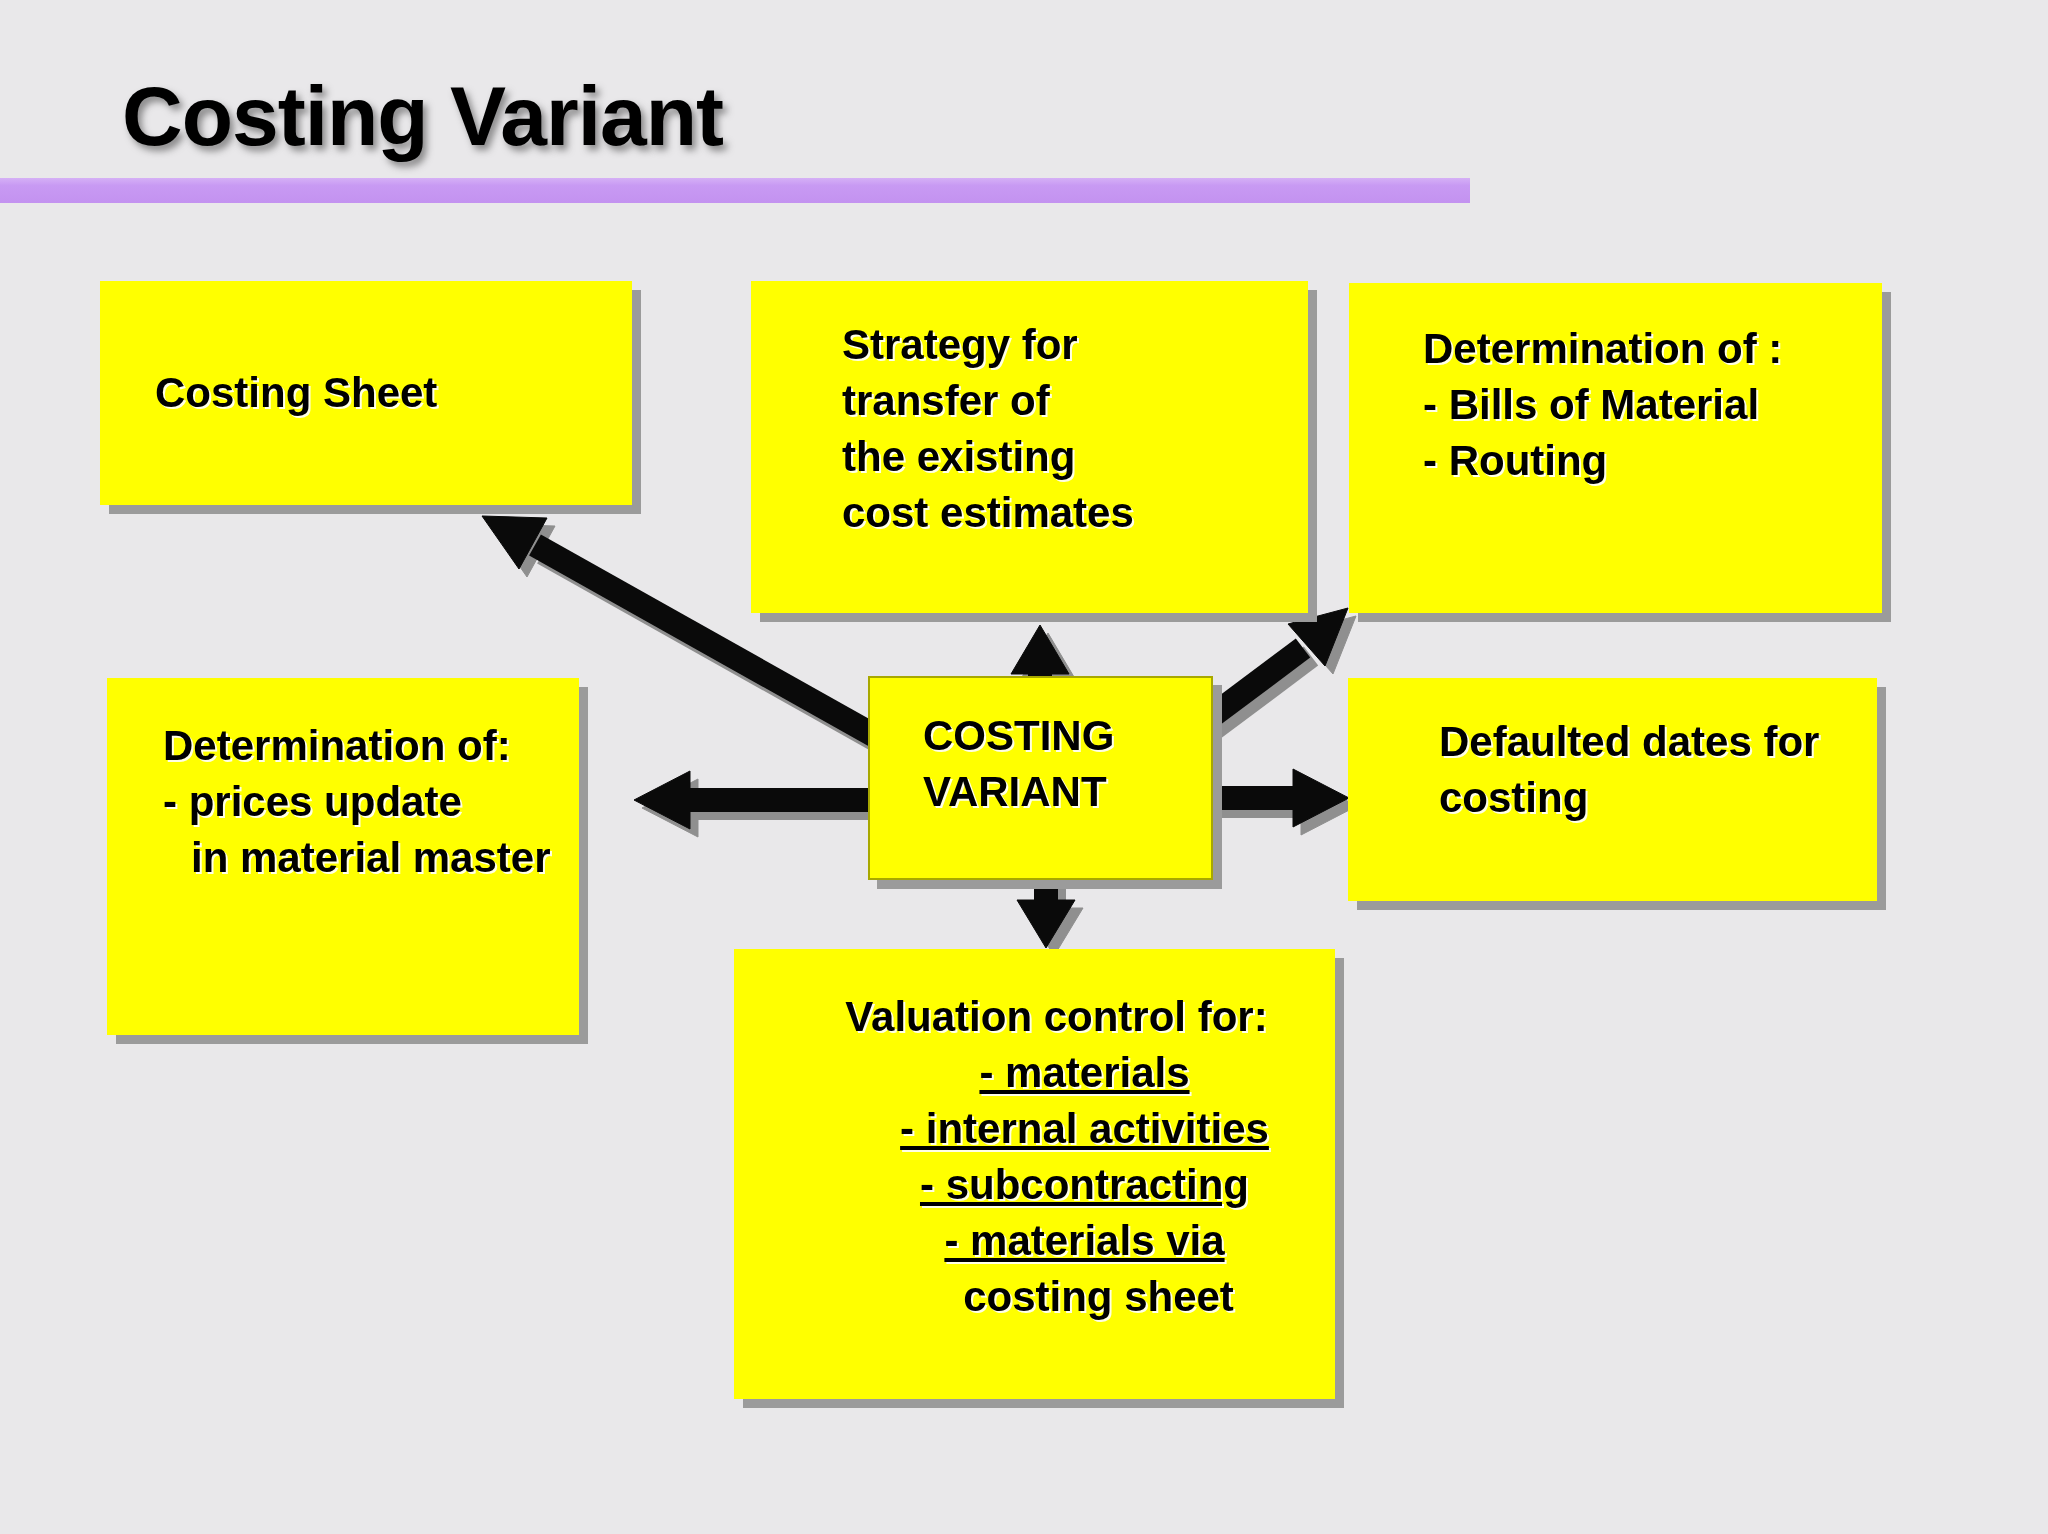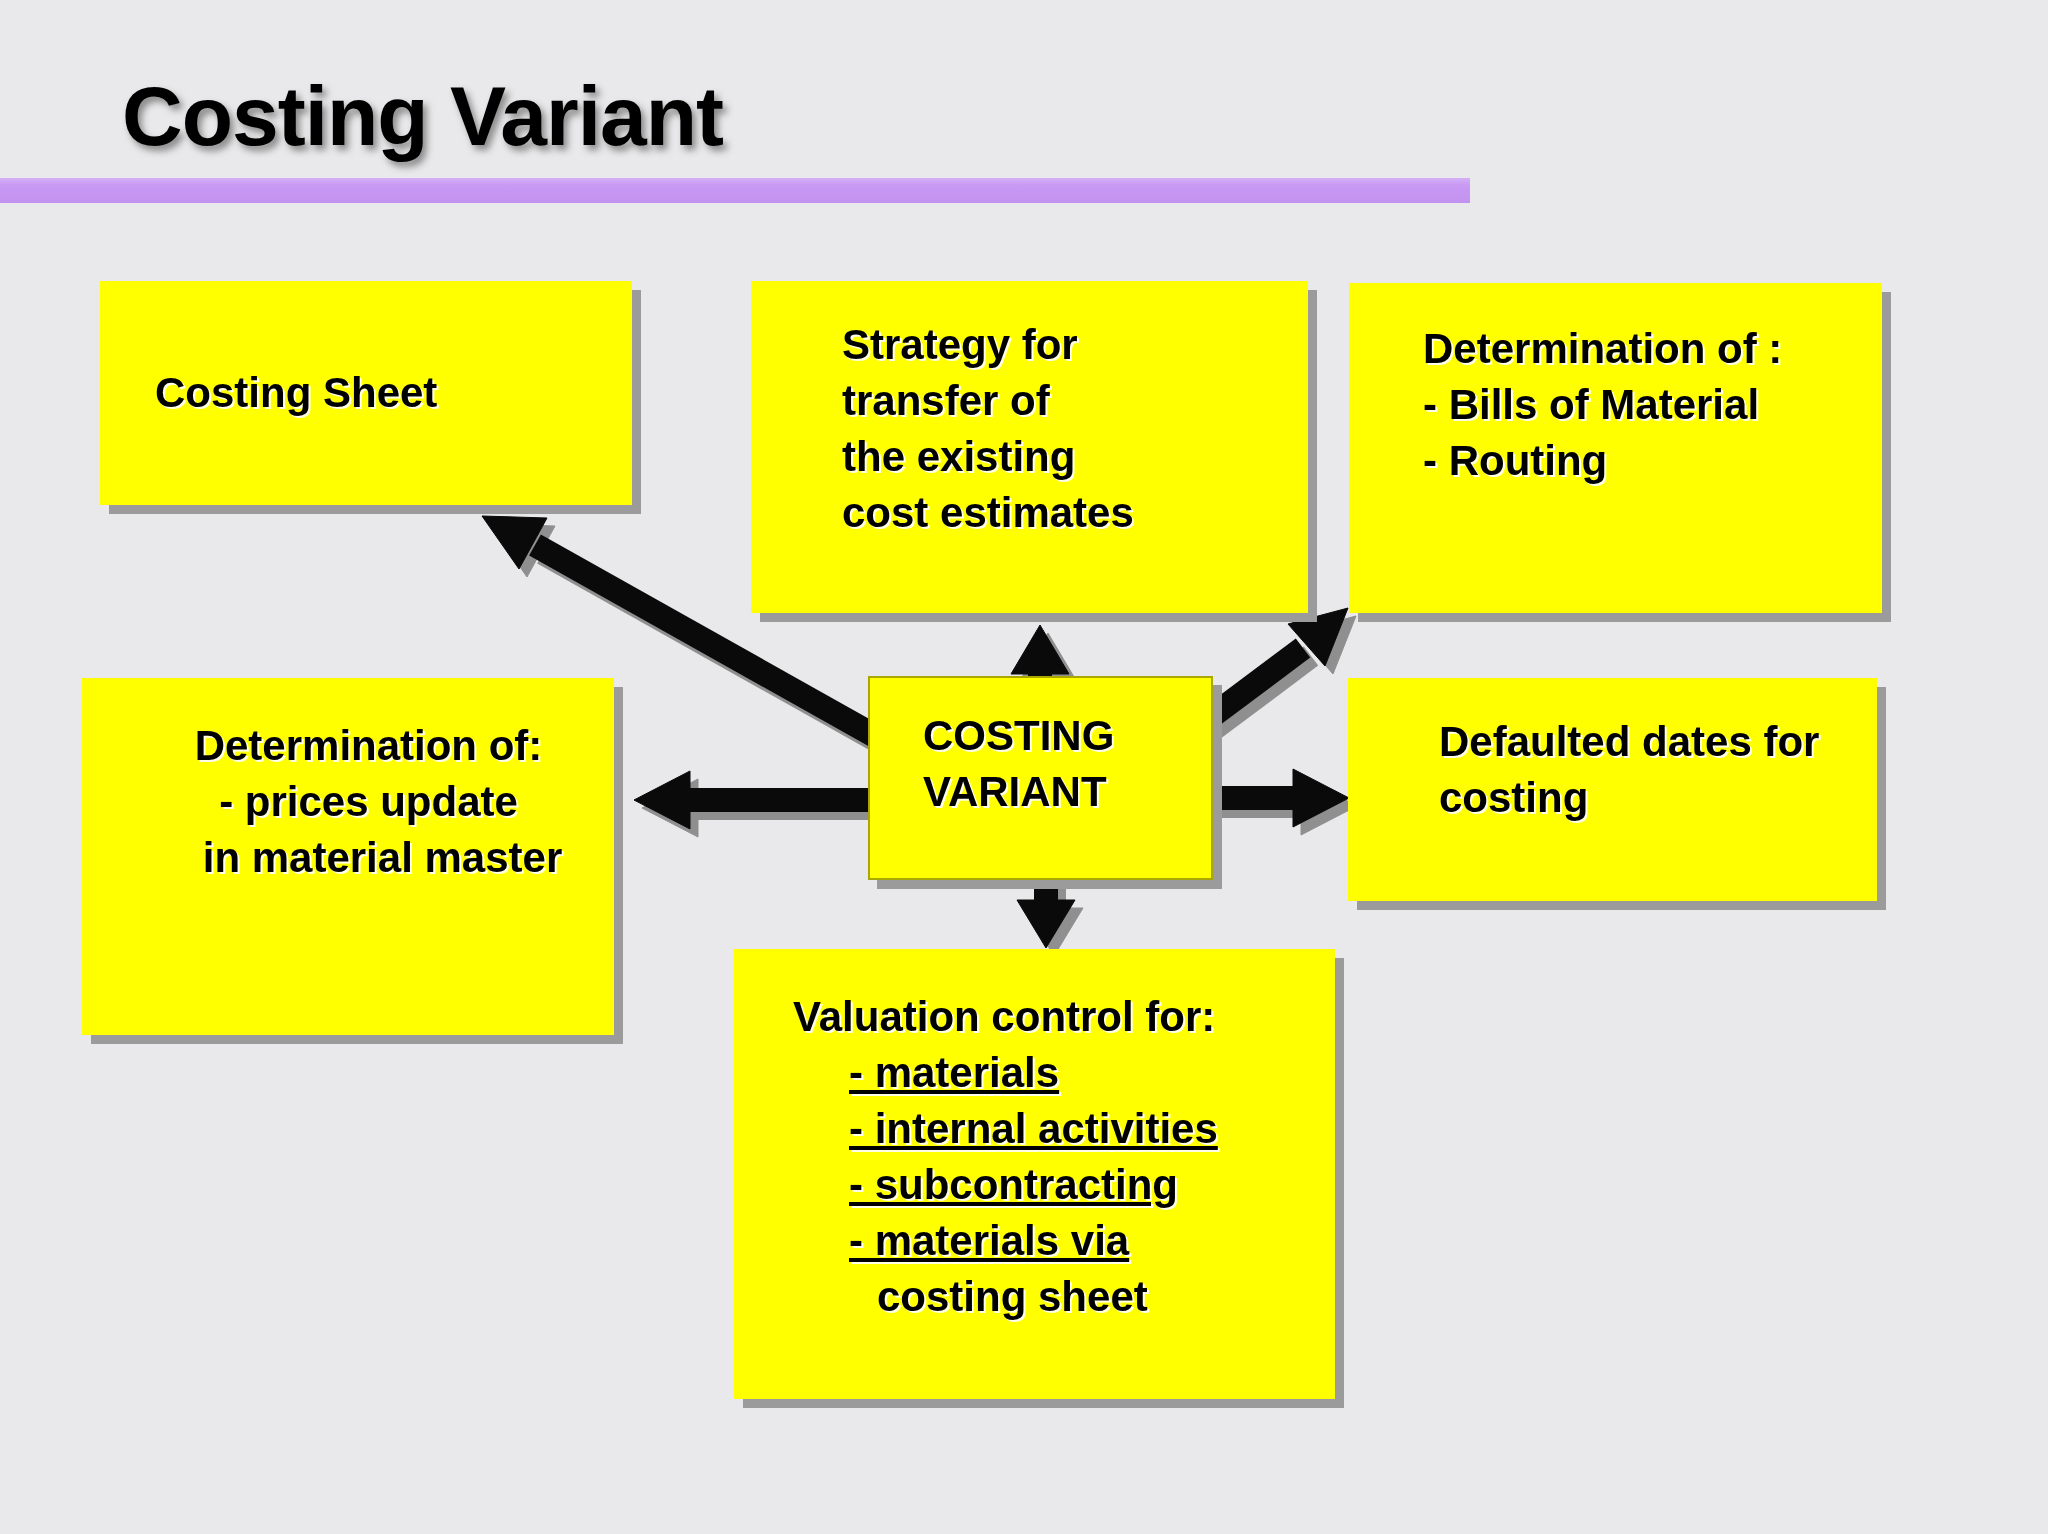--- a/index.html
+++ b/index.html
@@ -39,25 +39,25 @@
     color:var(--text); font-weight:bold; font-size:42px; line-height:56px;
   }
   .box .line { text-shadow:2px 2px 0 rgba(255,255,255,0.9); white-space:nowrap; }
   .ind-1 { padding-left:28px; }
   .ind-2 { padding-left:56px;text-decoration:underline; }
   .ind-3 { padding-left:84px; }
 
   #box-costing-sheet      { left:100px;  top:253px; width:532px; height:224px; padding:84px 15px 0 55px; }
   #box-strategy           { left:751px;  top:253px; width:557px; height:332px; padding:36px 15px 12px 91px; }
   #box-det-bom            { left:1349px; top:255px; width:533px; height:330px; padding:38px 15px 0 74px; }
-  #box-det-prices         { left:82px;   top:650px; width:532px; height:357px; padding:40px 15px 0 56px;text-align:center; }
+  #box-det-prices         { left:107px;   top:650px; width:472px; height:357px; padding:40px 15px 0 56px; }
   #box-center             { left:868px;  top:648px; width:345px; height:204px; padding:30px 10px 0 53px;
                             border:2px solid #a8a800; }
   #box-defaulted          { left:1348px; top:650px; width:529px; height:223px; padding:36px 15px 0 91px; }
-  #box-valuation          { left:734px;  top:921px; width:601px; height:450px; padding:40px 15px 4px 59px; }
+  #box-valuation          { left:734px;  top:921px; width:601px; height:450px; padding:40px 15px 4px 59px;text-align:center; }
 </style>
 </head>
 <body>
 
 <div class="slide">
 
   <div class="slide-title">Costing Variant</div>
   <div class="accent-bar"></div>
 
   <svg class="arrow-layer" viewBox="0 0 2048 1534">

